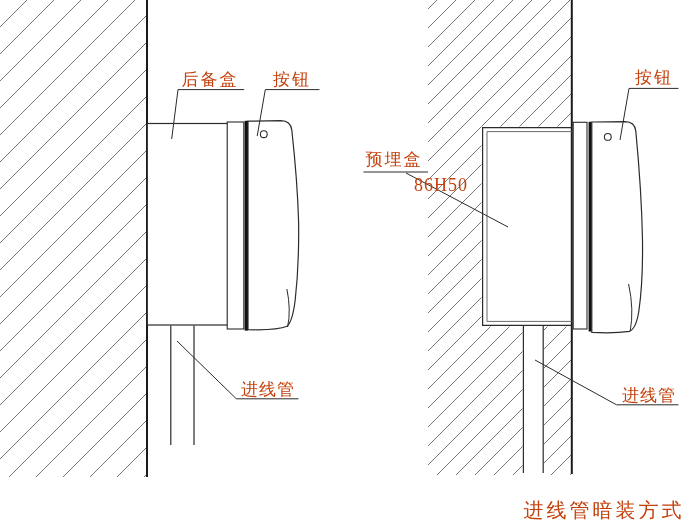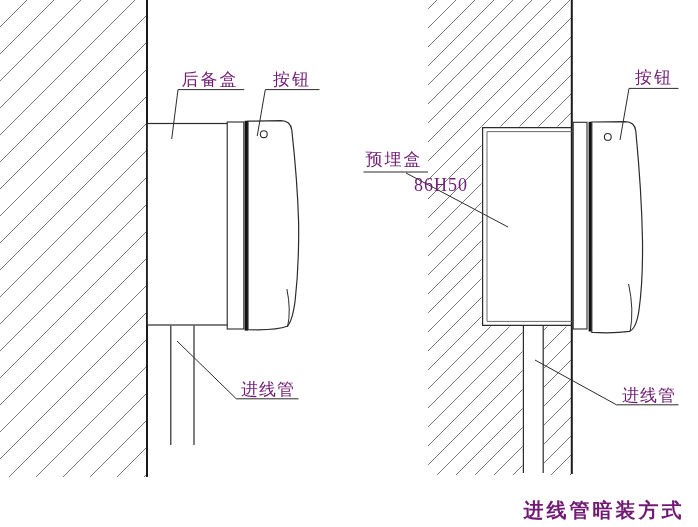--- a/index.html
+++ b/index.html
@@ -6,21 +6,21 @@
   #stage{
     position:relative;
     width:698px;height:527px;
     background:#ffffff;
     overflow:hidden;
     font-family:"Liberation Serif","DejaVu Serif",serif;
   }
   #artwork{position:absolute;left:0;top:0;z-index:1;}
   .lbl{
     position:absolute;z-index:2;
-    color:#701a75;
+    color:#c2410c;
     font-size:17px;line-height:20px;height:20px;
     letter-spacing:2px;
     text-align:center;
     white-space:nowrap;
   }
   .caption{
     font-size:20px;line-height:24px;height:24px;
     letter-spacing:3px;
   }
   .model{
@@ -97,15 +97,15 @@
 
 
   <div class="lbl" style="left:361px;top:150px;width:66px;">预埋盒</div>
 
   <div class="lbl model" style="left:366px;top:175px;width:62px;">86H50</div>
 
   <div class="lbl" style="left:626px;top:68px;width:56px;">按钮</div>
 
   <div class="lbl" style="left:616px;top:386px;width:66px;letter-spacing:1px;">进线管</div>
 
-  <div class="lbl caption" style="left:514px;top:498px;width:180px;font-weight:bold;">进线管暗装方式</div>
+  <div class="lbl caption" style="left:514px;top:498px;width:180px;">进线管暗装方式</div>
 
 </div>
 
 </body></html>

